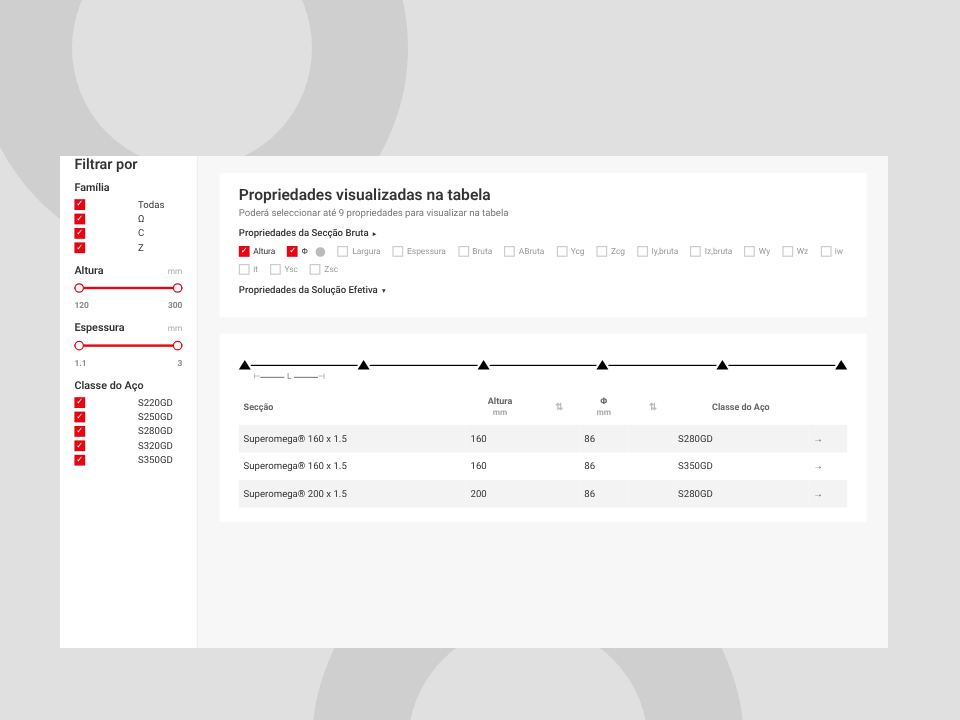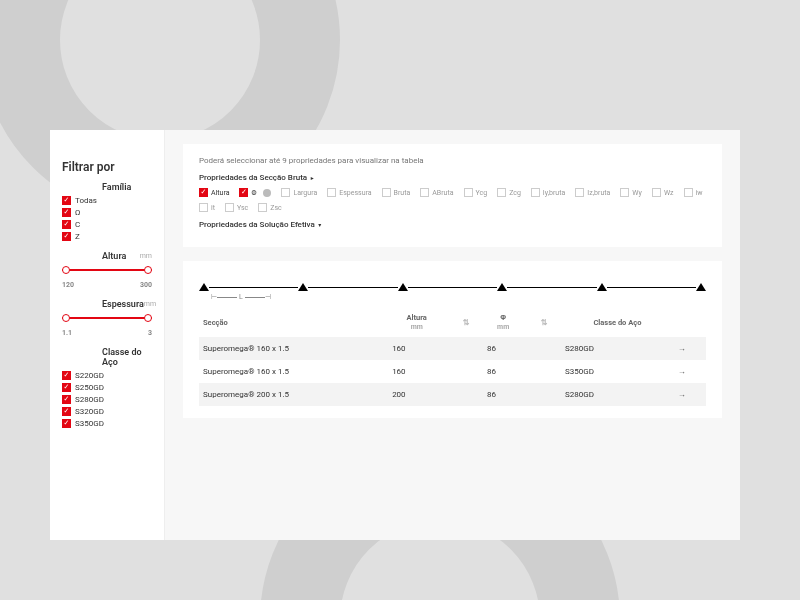--- a/index.html
+++ b/index.html
@@ -25,35 +25,35 @@
     left: 50px;
     right: 60px;
     bottom: 60px;
     background: #fff;
     display: flex;
     font-size: 9px;
     color: #333;
   }
   .sidebar {
     width: 115px;
-    padding: 30px 12px;
+    padding: 0 12px;
     border-right: 1px solid #eee;
   }
   .sidebar h3 { font-size: 12px; margin-bottom: 8px; font-weight: 600; }
   .filter-group { margin-bottom: 10px; }
-  .filter-title { font-size: 9px; font-weight: 600; margin-bottom: 4px; display:flex; justify-content:space-between; align-items:center;margin-left:40px;}
+  .filter-title { font-size: 9px; font-weight: 600; margin-bottom: 4px; display:flex; justify-content:space-between; align-items:center;}
   .filter-unit { color:#aaa; font-size:7px; font-weight:400;}
   .chk-row { display: flex; align-items: center; margin: 3px 0; gap: 4px; }
   .chk {
     width: 9px; height: 9px; background: #e30613; display:inline-flex;
     align-items:center; justify-content:center; color:#fff; font-size:7px;
     line-height:1;
   }
   .chk.unchecked { background:#fff; border:1px solid #ccc; }
-  .chk-label { font-size: 8px; }
+  .chk-label { font-size: 8px; margin-left: 40px; }
 
   .slider {
     position: relative; height: 14px; margin-top: 4px;
   }
   .slider-track { position:absolute; top:4px; left:0; right:0; height:2px; background:#e30613;}
   .slider-thumb { position:absolute; top:1px; width:8px; height:8px; border-radius:50%; background:#fff; border:1px solid #e30613;}
   .slider-labels { display:flex; justify-content:space-between; font-size:7px; color:#888; margin-top:2px;font-weight:bold;}
 
   .main {
     flex: 1;
@@ -175,20 +175,21 @@
       <div class="chk-row">
           <span class="chk">✓</span>
           <span class="chk-label">S350GD</span>
         </div>
     </div>
   </aside>
 
   <main class="main">
 
     <section class="card">
+      <h2>Propriedades visualizadas na tabela</h2>
       <div class="subtitle">Poderá seleccionar até 9 propriedades para visualizar na tabela</div>
       <div class="sect-label"><span>Propriedades da Secção Bruta</span><span class="tri"> ▸</span></div>
       <div class="prop-row" id="prop-row">
           <span class="prop on">
             <span class="chk">✓</span>
             <span>Altura</span>
           </span>
           <span class="prop on">
             <span class="chk">✓</span>
             <span>Φ</span>

